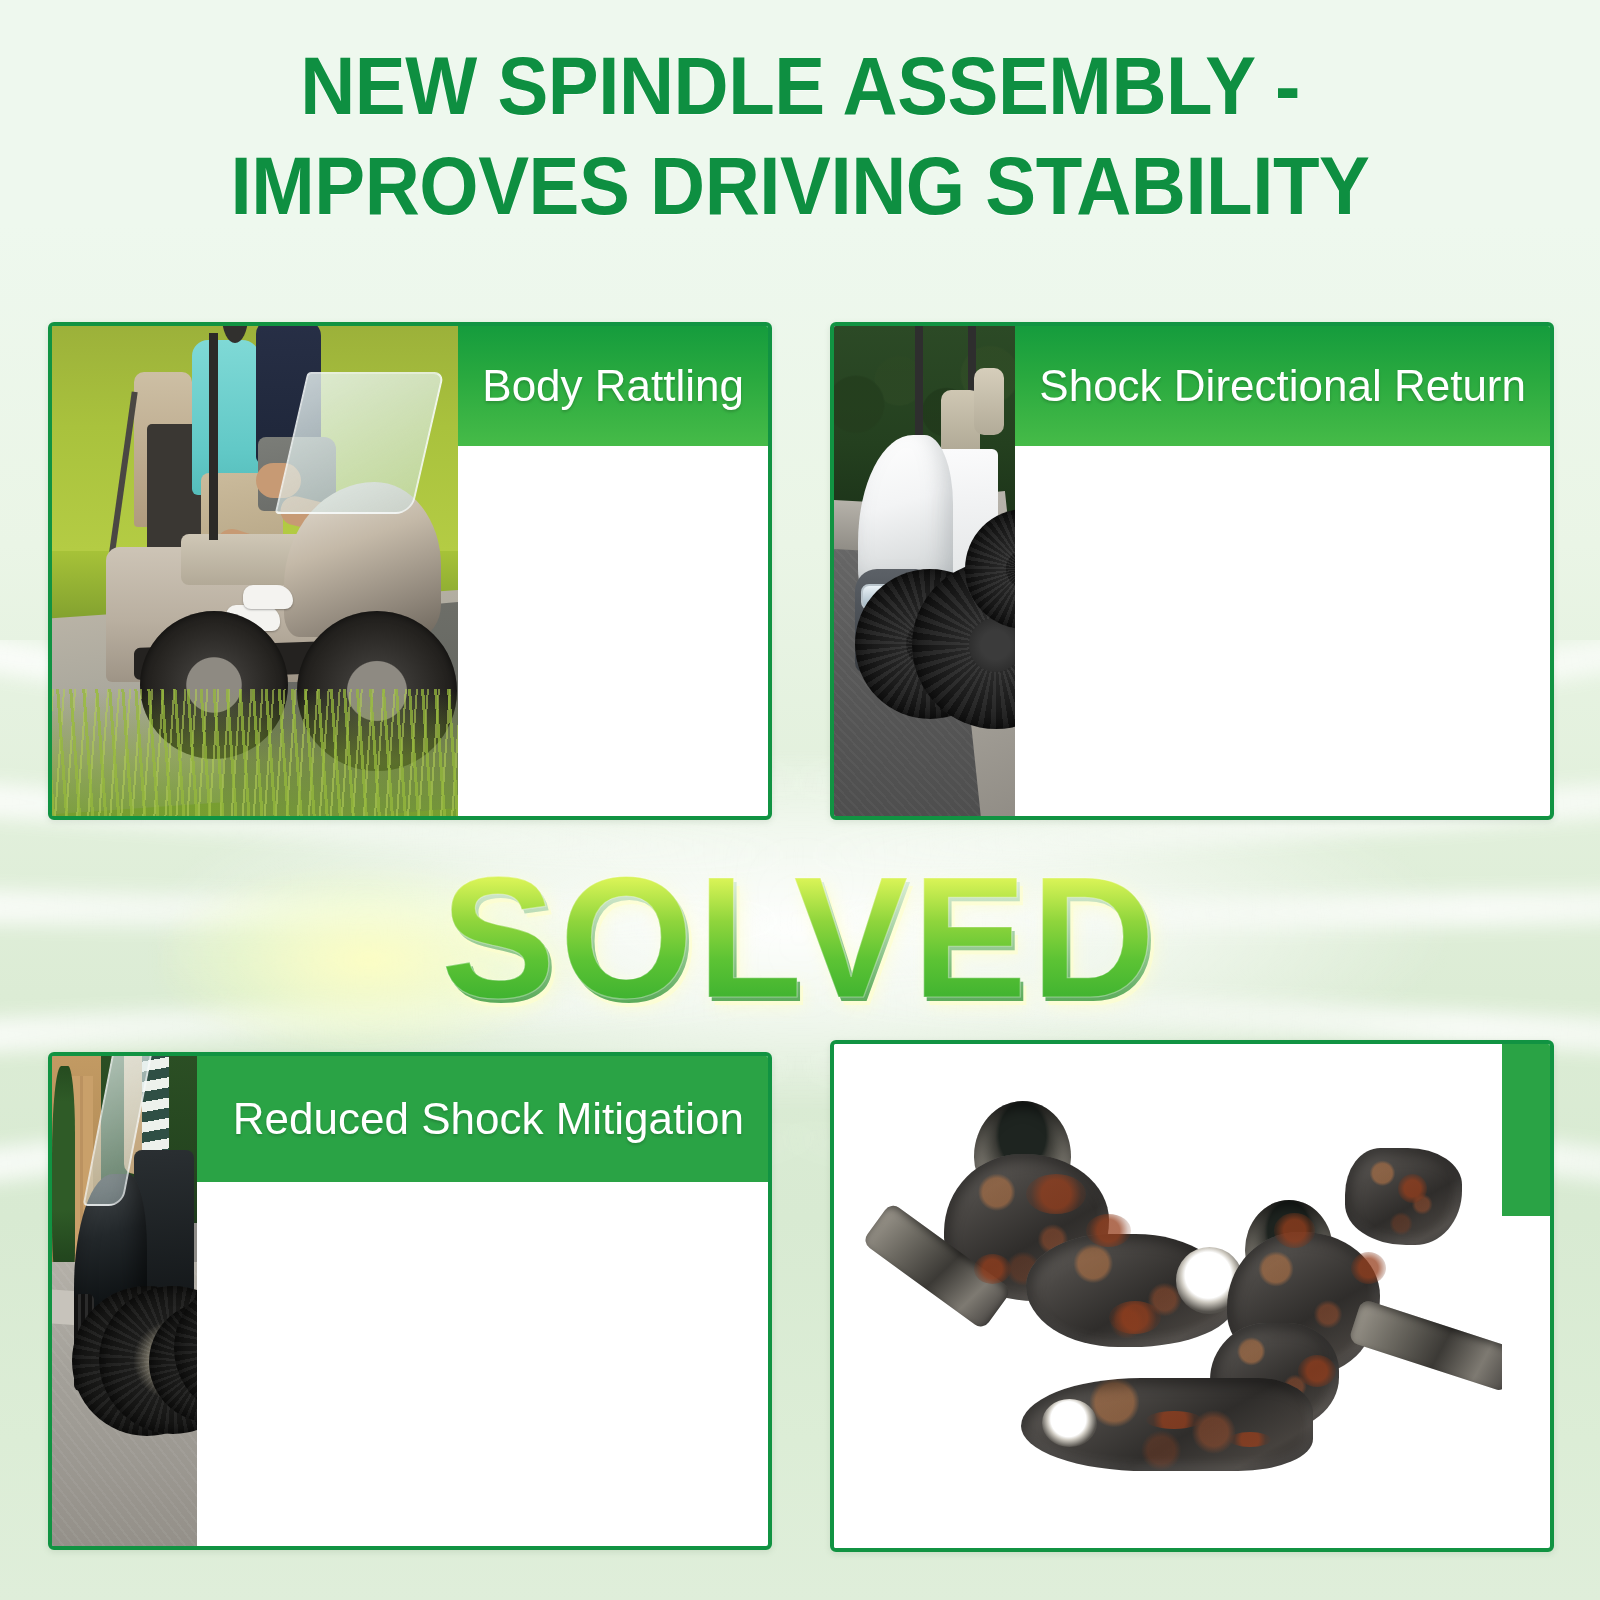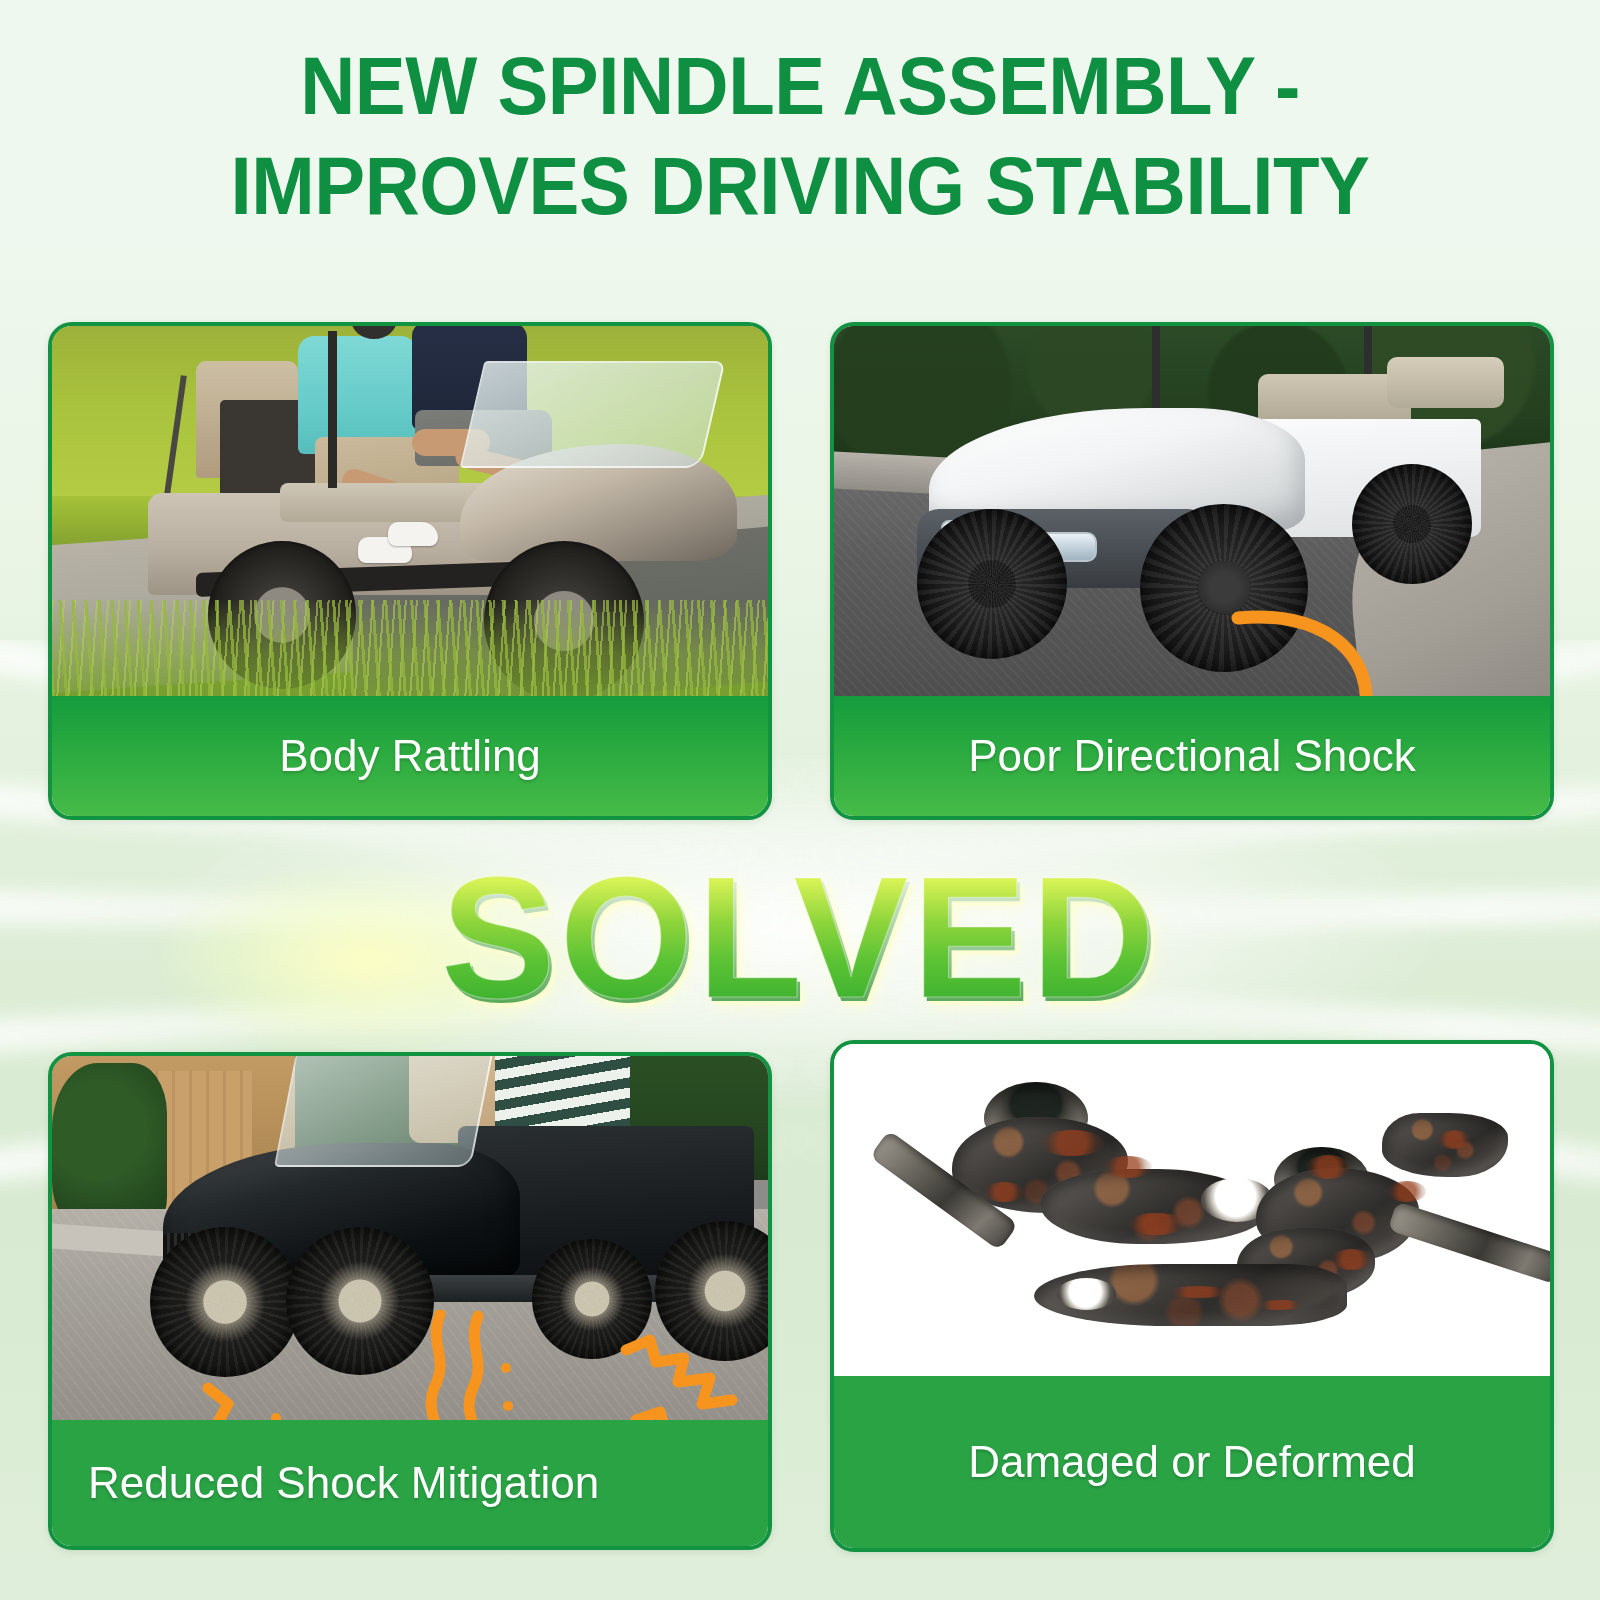--- a/index.html
+++ b/index.html
@@ -58,24 +58,24 @@
     font-weight:700; font-size:82px; line-height:1.22;
     letter-spacing:-0.5px;
     transform:scaleX(.93); transform-origin:50% 0;
     text-shadow:0 1px 0 rgba(255,255,255,.6);
   }
 
   
   .card {
     position:absolute; z-index:4;
     border:4px solid #119342;
-    border-radius:24px;
+    border-radius:6px;
     overflow:hidden;
     background:#fff;
-    display:flex; flex-direction:column;
+    display:flex; flex-direction:row;
     box-shadow:0 2px 6px rgba(60,100,60,.13);
   }
   .card.tl { left:48px;  top:322px;  width:724px; height:498px; }
   .card.tr { left:830px; top:322px;  width:724px; height:498px; }
   .card.bl { left:48px;  top:1052px; width:724px; height:498px; }
   .card.br { left:830px; top:1040px; width:724px; height:512px; }
 
   .photo { position:relative; flex:1 1 auto; overflow:hidden; }
   .cap {
     flex:0 0 auto;
@@ -463,21 +463,21 @@
           <div class="hub" style="left:34%;top:34%;width:32%;height:32%;"></div>
         </div>
       <div class="ktire kt3"></div>
     </div>
 
     <svg style="position:absolute;left:392px;top:278px;width:180px;height:168px;" viewBox="0 0 180 168">
       <path d="M12 14 C92 6, 146 44, 140 108" fill="none" stroke="#F7941E" stroke-width="13" stroke-linecap="round"></path>
       <path d="M140 160 L118 104 L162 104 Z" fill="#F7941E"></path>
     </svg>
   </div>
-  <div class="cap g2">Poor Directional Shock</div>
+  <div class="cap g2">Shock Directional Return</div>
 </div>
 
 <div class="card bl">
   <div class="photo p3">
     <div class="treeline"></div>
     <div class="house"></div>
     <div class="door"></div>
     <div class="shrub"></div>
     <div class="drive"></div>
     <div class="curb3"></div>
@@ -547,16 +547,15 @@
 
     <div class="part" style="left:28%;top:62%;width:52%;height:30%;">
       <div class="knuckle" style="left:0;top:14%;width:84%;height:62%;border-radius:48% 22% 30% 50% / 60% 44% 40% 56%;"></div>
       <div class="eye" style="left:6%;top:28%;width:16%;height:32%;border-radius:50%;"></div>
       <div class="rust" style="left:36%;top:36%;width:16%;height:12%;"></div>
       <div class="rust" style="left:60%;top:50%;width:12%;height:10%;"></div>
     </div>
   </div>
   <div class="cap flat2">
     <div>
-      <div>Damaged or Deformed</div>
     </div>
   </div>
 </div>
 
 </body></html>

